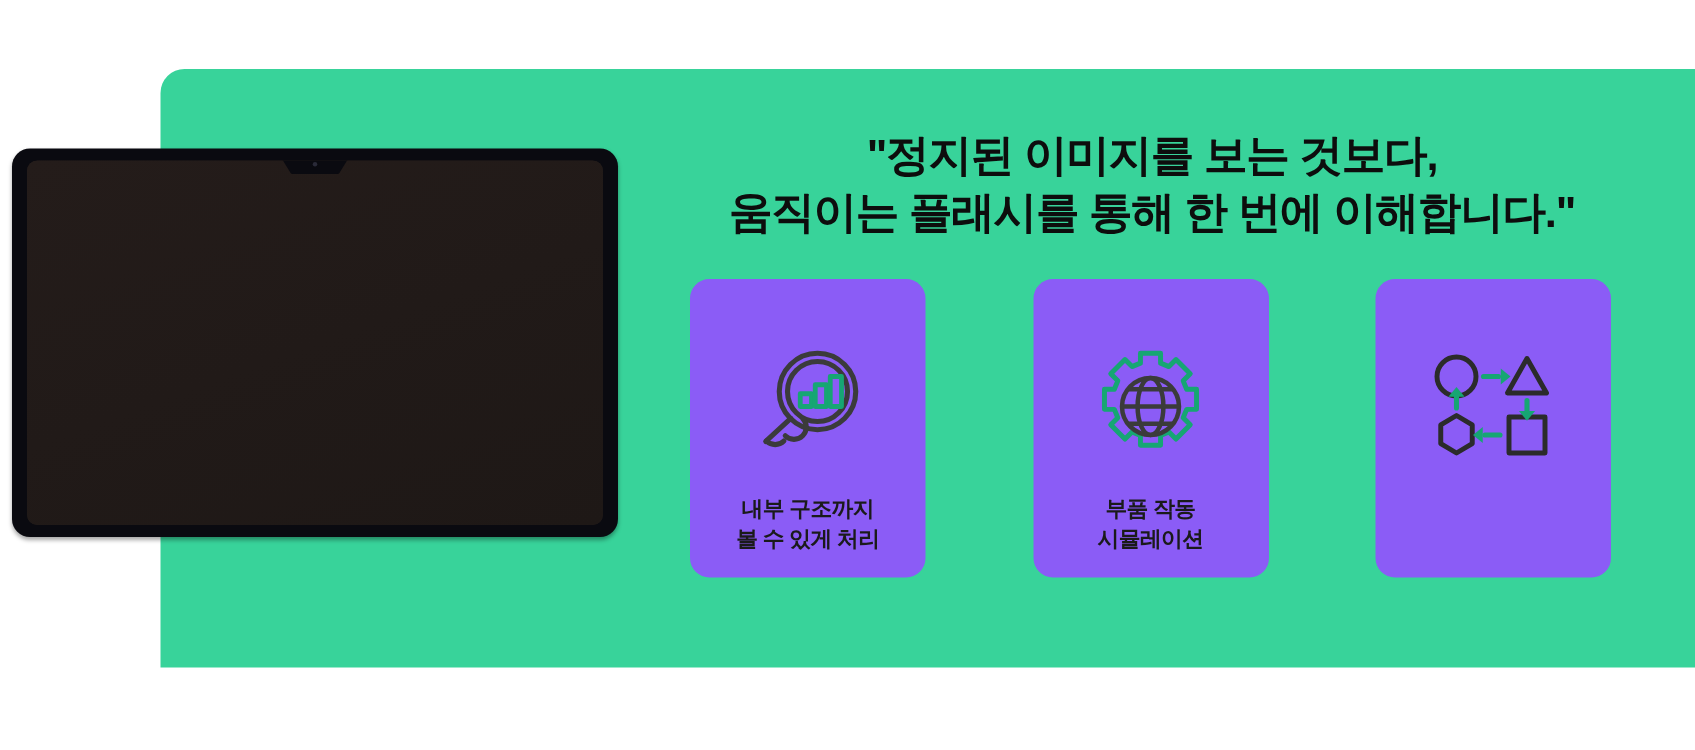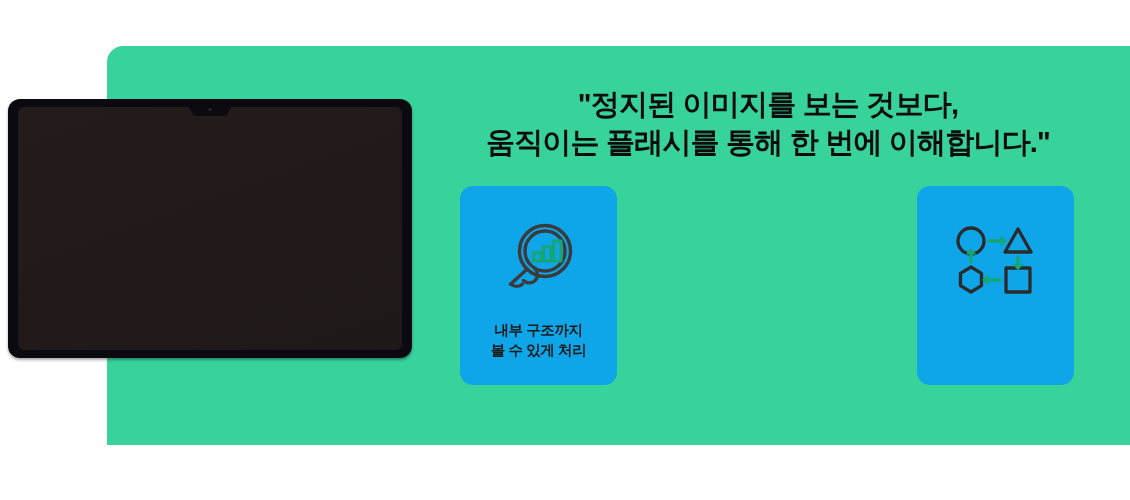--- a/index.html
+++ b/index.html
@@ -80,28 +80,28 @@
   
   .cards{
     position:absolute;
     left:460px;top:186px;
     width:614px;height:199px;
     display:flex;
     justify-content:space-between;
   }
   .card{
     width:157px;height:199px;
-    background:#0ea5e9;
+    background:#8b5cf6;
     border-radius:13px;
     box-sizing:border-box;
     display:flex;
     flex-direction:column;
     align-items:center;
     justify-content:flex-start;
-    padding-top:30px;
+    padding-top:40px;
   }
   .card-icon{
     height:90px;
     display:flex;align-items:center;justify-content:center;
   }
   .card-label{
     margin-top:14px;
     text-align:center;
     color:#1a1a1a;
     font-size:14.5px;
@@ -146,20 +146,36 @@
             <rect x="37.5" y="34.5" width="7.5" height="8.5"></rect>
             <rect x="47.5" y="28.5" width="7.5" height="14.5"></rect>
             <rect x="57.5" y="23.0" width="7.5" height="20"></rect>
           </g>
         </svg>
       </div>
       <div class="card-label">내부 구조까지
 볼 수 있게 처리</div>
     </div>
 
+    <div class="card">
+      <div class="card-icon">
+        <svg width="86" height="86" viewBox="0 0 86 86" aria-hidden="true">
+          <path d="M36.3 7.5 h13.4 v6.6 l5.6 2.3 4.7 -4.7 9.5 9.5 -4.7 4.7 2.3 5.6 h6.6 v13.4 h-6.6 l-2.3 5.6 4.7 4.7 -9.5 9.5 -4.7 -4.7 -5.6 2.3 v6.6 h-13.4 v-6.6 l-5.6 -2.3 -4.7 4.7 -9.5 -9.5 4.7 -4.7 -2.3 -5.6 h-6.6 v-13.4 h6.6 l2.3 -5.6 -4.7 -4.7 9.5 -9.5 4.7 4.7 5.6 -2.3 z" fill="none" stroke="#16a673" stroke-width="3.3" stroke-linejoin="round"></path>
+          <g fill="none" stroke="#3b3b3b" stroke-width="3.0">
+            <circle cx="43" cy="43" r="19"></circle>
+            <ellipse cx="43" cy="43" rx="8.6" ry="19"></ellipse>
+            <line x1="24" y1="43" x2="62" y2="43"></line>
+            <path d="M28.2 31.5 H57.8"></path>
+            <path d="M28.2 54.5 H57.8"></path>
+          </g>
+        </svg>
+      </div>
+      <div class="card-label">부품 작동
+시뮬레이션</div>
+    </div>
 
     <div class="card">
       <div class="card-icon">
         <svg width="96" height="86" viewBox="0 0 96 86" aria-hidden="true">
           <g fill="none" stroke="#2b2b2b" stroke-width="3.3" stroke-linejoin="round">
             <circle cx="23" cy="23" r="13"></circle>
             <path d="M70 11 L83 34 H57 Z"></path>
             <rect x="58" y="50" width="24" height="24"></rect>
             <path d="M23 49 L33.5 55.3 L33.5 67.7 L23 74 L12.5 67.7 L12.5 55.3 Z"></path>
           </g>

